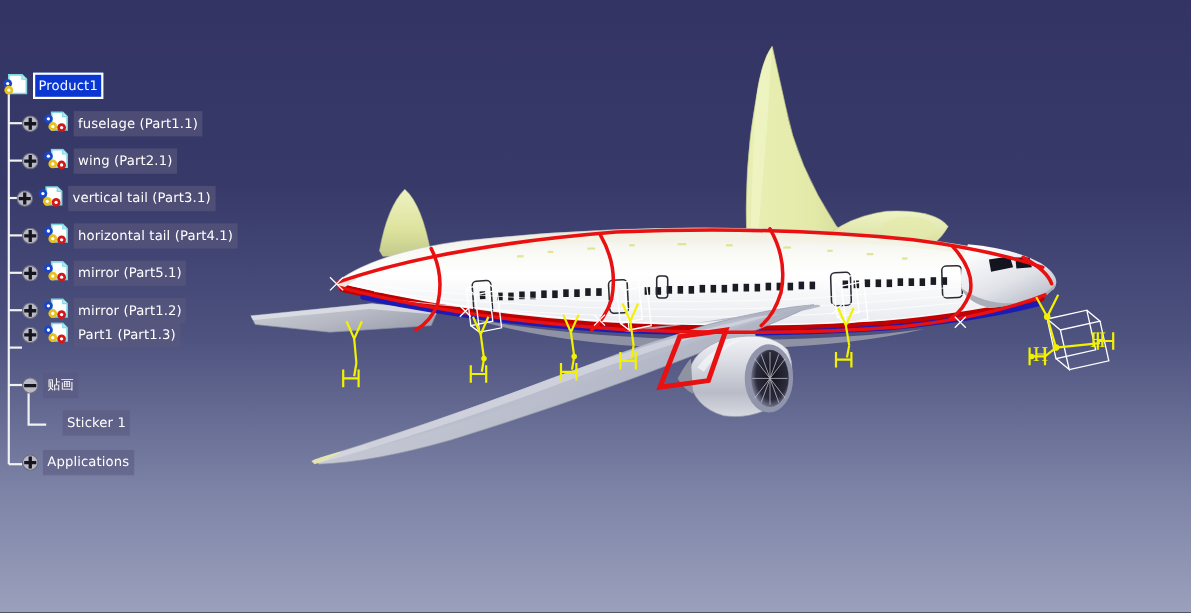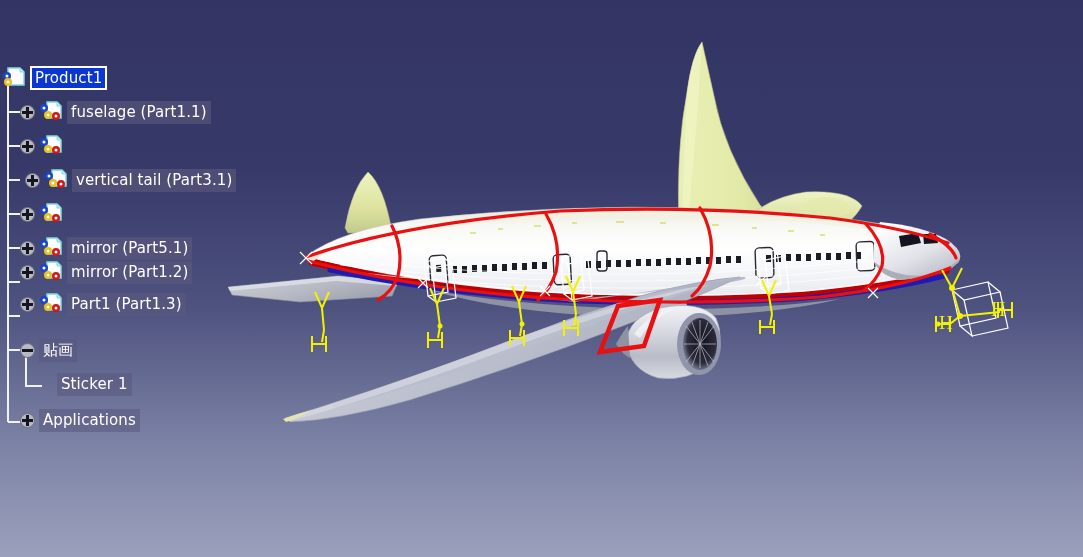--- a/index.html
+++ b/index.html
@@ -42,21 +42,21 @@
   }
   .tree-row {
     position: absolute;
     display: flex;
     align-items: center;
     height: 24px;
     white-space: nowrap;
   }
   .tree-label {
     color: #ffffff;
-    font-size: 15px;
+    font-size: 12px;
     line-height: 20px;
     padding: 1px 4px 2px 4px;
     background: rgba(90, 88, 126, 0.62);
     letter-spacing: 0.1px;
   }
   .tree-label.selected {
     background: #0a37d2;
     border: 2px solid #ffffff;
     padding: 0px 3px 0px 3px;
     color: #ffffff;
@@ -514,23 +514,24 @@
           <path d="M8,1 L18,1 L22,5 L22,17 L8,17 Z" fill="#ffffff" stroke="#7fd8e0" stroke-width="1.5"></path>
           <path d="M18,1 L18,5 L22,5" fill="#b8eef2" stroke="#7fd8e0" stroke-width="1"></path>
           <circle cx="5" cy="7" r="4" fill="#1b45c8"></circle>
             <circle cx="5" cy="7" r="1.5" fill="#ffffff"></circle>
           <circle cx="9" cy="14" r="4" fill="#e8c020"></circle>
             <circle cx="9" cy="14" r="1.5" fill="#ffffff"></circle>
           <circle cx="17" cy="15" r="4" fill="#d01818"></circle>
             <circle cx="17" cy="15" r="1.5" fill="#ffffff"></circle>
         </svg>
       </span>
-    </div>
-
-    <div class="tree-row" style="left:25px; top:112px;">
+      <span class="tree-label">wing (Part2.1)</span>
+    </div>
+
+    <div class="tree-row" style="left:15px; top:112px;">
       <span class="toggle" style="position:relative; margin-right:4px;">
         <svg width="15" height="15" viewBox="0 0 15 15">
           <circle cx="7.5" cy="7.5" r="7" fill="#b9b9c4" stroke="#6e6e80"></circle>
           <path d="M7.5,2 L7.5,13 M2,7.5 L13,7.5" stroke="#15151f" stroke-width="3"></path>
         </svg>
       </span>
       <span class="icon-doc">
         <svg width="26" height="22" viewBox="0 0 26 22">
           <path d="M8,1 L18,1 L22,5 L22,17 L8,17 Z" fill="#ffffff" stroke="#7fd8e0" stroke-width="1.5"></path>
           <path d="M18,1 L18,5 L22,5" fill="#b8eef2" stroke="#7fd8e0" stroke-width="1"></path>
@@ -557,20 +558,21 @@
           <path d="M8,1 L18,1 L22,5 L22,17 L8,17 Z" fill="#ffffff" stroke="#7fd8e0" stroke-width="1.5"></path>
           <path d="M18,1 L18,5 L22,5" fill="#b8eef2" stroke="#7fd8e0" stroke-width="1"></path>
           <circle cx="5" cy="7" r="4" fill="#1b45c8"></circle>
             <circle cx="5" cy="7" r="1.5" fill="#ffffff"></circle>
           <circle cx="9" cy="14" r="4" fill="#e8c020"></circle>
             <circle cx="9" cy="14" r="1.5" fill="#ffffff"></circle>
           <circle cx="17" cy="15" r="4" fill="#d01818"></circle>
             <circle cx="17" cy="15" r="1.5" fill="#ffffff"></circle>
         </svg>
       </span>
+      <span class="tree-label">horizontal tail (Part4.1)</span>
     </div>
 
     <div class="tree-row" style="left:20px; top:180px;">
       <span class="toggle" style="position:relative; margin-right:4px;">
         <svg width="15" height="15" viewBox="0 0 15 15">
           <circle cx="7.5" cy="7.5" r="7" fill="#b9b9c4" stroke="#6e6e80"></circle>
           <path d="M7.5,2 L7.5,13 M2,7.5 L13,7.5" stroke="#15151f" stroke-width="3"></path>
         </svg>
       </span>
       <span class="icon-doc">
@@ -581,21 +583,21 @@
             <circle cx="5" cy="7" r="1.5" fill="#ffffff"></circle>
           <circle cx="9" cy="14" r="4" fill="#e8c020"></circle>
             <circle cx="9" cy="14" r="1.5" fill="#ffffff"></circle>
           <circle cx="17" cy="15" r="4" fill="#d01818"></circle>
             <circle cx="17" cy="15" r="1.5" fill="#ffffff"></circle>
         </svg>
       </span>
       <span class="tree-label">mirror (Part5.1)</span>
     </div>
 
-    <div class="tree-row" style="left:20px; top:204px;">
+    <div class="tree-row" style="left:20px; top:214px;">
       <span class="toggle" style="position:relative; margin-right:4px;">
         <svg width="15" height="15" viewBox="0 0 15 15">
           <circle cx="7.5" cy="7.5" r="7" fill="#b9b9c4" stroke="#6e6e80"></circle>
           <path d="M7.5,2 L7.5,13 M2,7.5 L13,7.5" stroke="#15151f" stroke-width="3"></path>
         </svg>
       </span>
       <span class="icon-doc">
         <svg width="26" height="22" viewBox="0 0 26 22">
           <path d="M8,1 L18,1 L22,5 L22,17 L8,17 Z" fill="#ffffff" stroke="#7fd8e0" stroke-width="1.5"></path>
           <path d="M18,1 L18,5 L22,5" fill="#b8eef2" stroke="#7fd8e0" stroke-width="1"></path>

